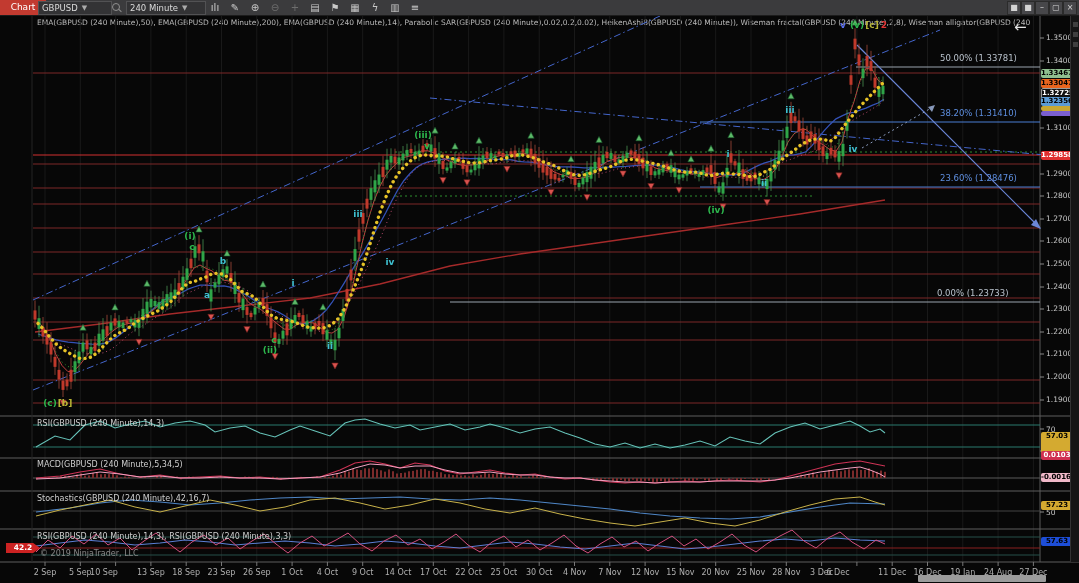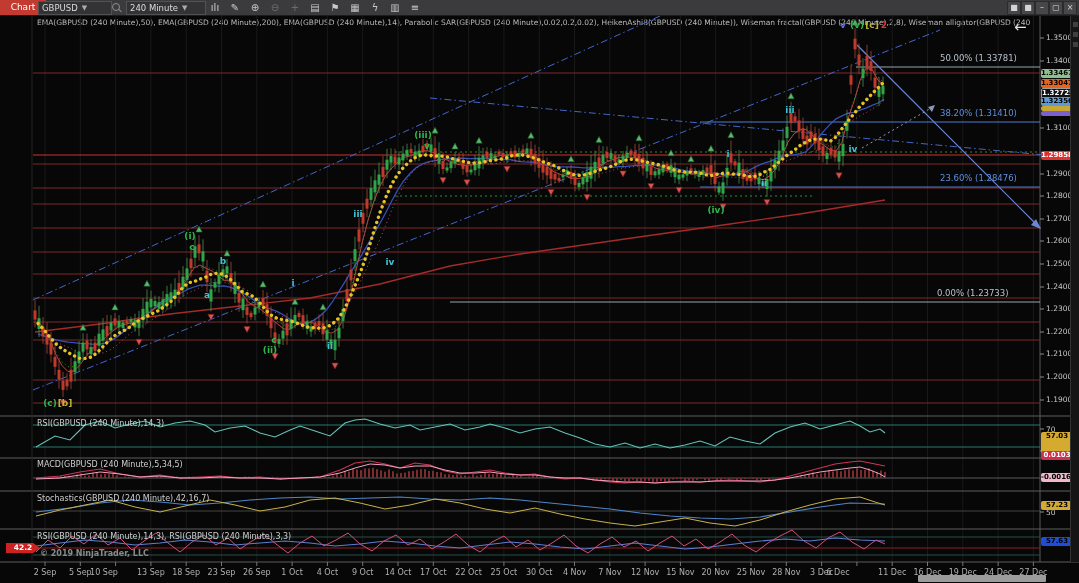--- a/index.html
+++ b/index.html
@@ -27,21 +27,21 @@
   #labels{position:absolute;left:0;top:0;width:1079px;height:583px;z-index:3;pointer-events:none;}
   .ind-line{position:absolute;left:37px;top:18px;width:995px;font-size:7.5px;color:#b9b9b9;
             white-space:nowrap;overflow:hidden;}
   .ptick{position:absolute;left:1046px;font-size:7.5px;color:#c8c8c8;}
   .ttick{position:absolute;top:568px;font-size:8px;color:#b0b0b0;transform:translateX(-50%);}
   .badge{position:absolute;left:1041px;width:32px;height:9px;border-radius:2px;font-size:7px;
          line-height:9px;text-align:center;font-weight:bold;z-index:4;}
   .wave{position:absolute;font-size:9px;font-weight:bold;transform:translate(-50%,-50%);}
   .fib{position:absolute;font-size:8.5px;}
   .plabel{position:absolute;left:37px;font-size:8px;color:#cfcfcf;white-space:nowrap;}
-  .copyright{position:absolute;left:40px;top:549px;font-size:8px;color:#8a8a8a;z-index:4;font-weight:bold;}
+  .copyright{position:absolute;left:40px;top:549px;font-size:8px;color:#8a8a8a;z-index:4;}
   .left-badge{position:absolute;left:6px;width:34px;height:10px;color:#fff;font-size:7.5px;
               line-height:10px;text-align:center;font-weight:bold;z-index:4;
               clip-path:polygon(0 0,80% 0,100% 50%,80% 100%,0 100%);}
   .nav-arrow{position:absolute;left:1014px;top:20px;font-size:15px;color:#e2e2e2;z-index:4;line-height:14px;}
   .right-strip{position:absolute;left:1070px;top:16px;width:9px;height:546px;background:#151515;
                border-left:1px solid #333;z-index:3;}
   .rs-sq{position:absolute;left:1.5px;width:5px;height:5px;background:#3f3f3f;}
   .scroll-thumb{position:absolute;left:918px;top:575px;width:128px;height:7px;background:#9c9c9c;
                 border-radius:1px;z-index:4;}
 </style>
@@ -938,22 +938,22 @@
       <div style="left:609.8px" class="ttick">7 Nov</div>
       <div style="left:645.0999999999999px" class="ttick">12 Nov</div>
       <div style="left:680.4px" class="ttick">15 Nov</div>
       <div style="left:715.6999999999999px" class="ttick">20 Nov</div>
       <div style="left:751px" class="ttick">25 Nov</div>
       <div style="left:786.3px" class="ttick">28 Nov</div>
       <div style="left:821.5999999999999px" class="ttick">3 Dec</div>
       <div style="left:838px" class="ttick">6 Dec</div>
       <div style="left:892.1999999999999px" class="ttick">11 Dec</div>
       <div style="left:927.4999999999999px" class="ttick">16 Dec</div>
-      <div style="left:962.8px" class="ttick">19 Dec</div>
-      <div style="left:998.0999999999999px" class="ttick">24 Dec</div>
+      <div style="left:962.8px" class="ttick">19 Jan</div>
+      <div style="left:998.0999999999999px" class="ttick">24 Aug</div>
       <div style="left:1033.3999999999999px" class="ttick">27 Dec</div>
     </div>
 
   <div class="ind-line">EMA(GBPUSD (240 Minute),50), EMA(GBPUSD (240 Minute),200), EMA(GBPUSD (240 Minute),14), Parabolic SAR(GBPUSD (240 Minute),0.02,0.2,0.02), HeikenAshi8(GBPUSD (240 Minute)), Wiseman fractal(GBPUSD (240 Minute),2,8), Wiseman alligator(GBPUSD (240 Minute),8,13,3,5,5,8)</div>
   <div class="nav-arrow">←</div>
   <div class="copyright">© 2019 NinjaTrader, LLC</div>
 
   <div class="right-strip">
     <span class="rs-sq" style="top:6px"></span>
     <span class="rs-sq" style="top:16px"></span>

